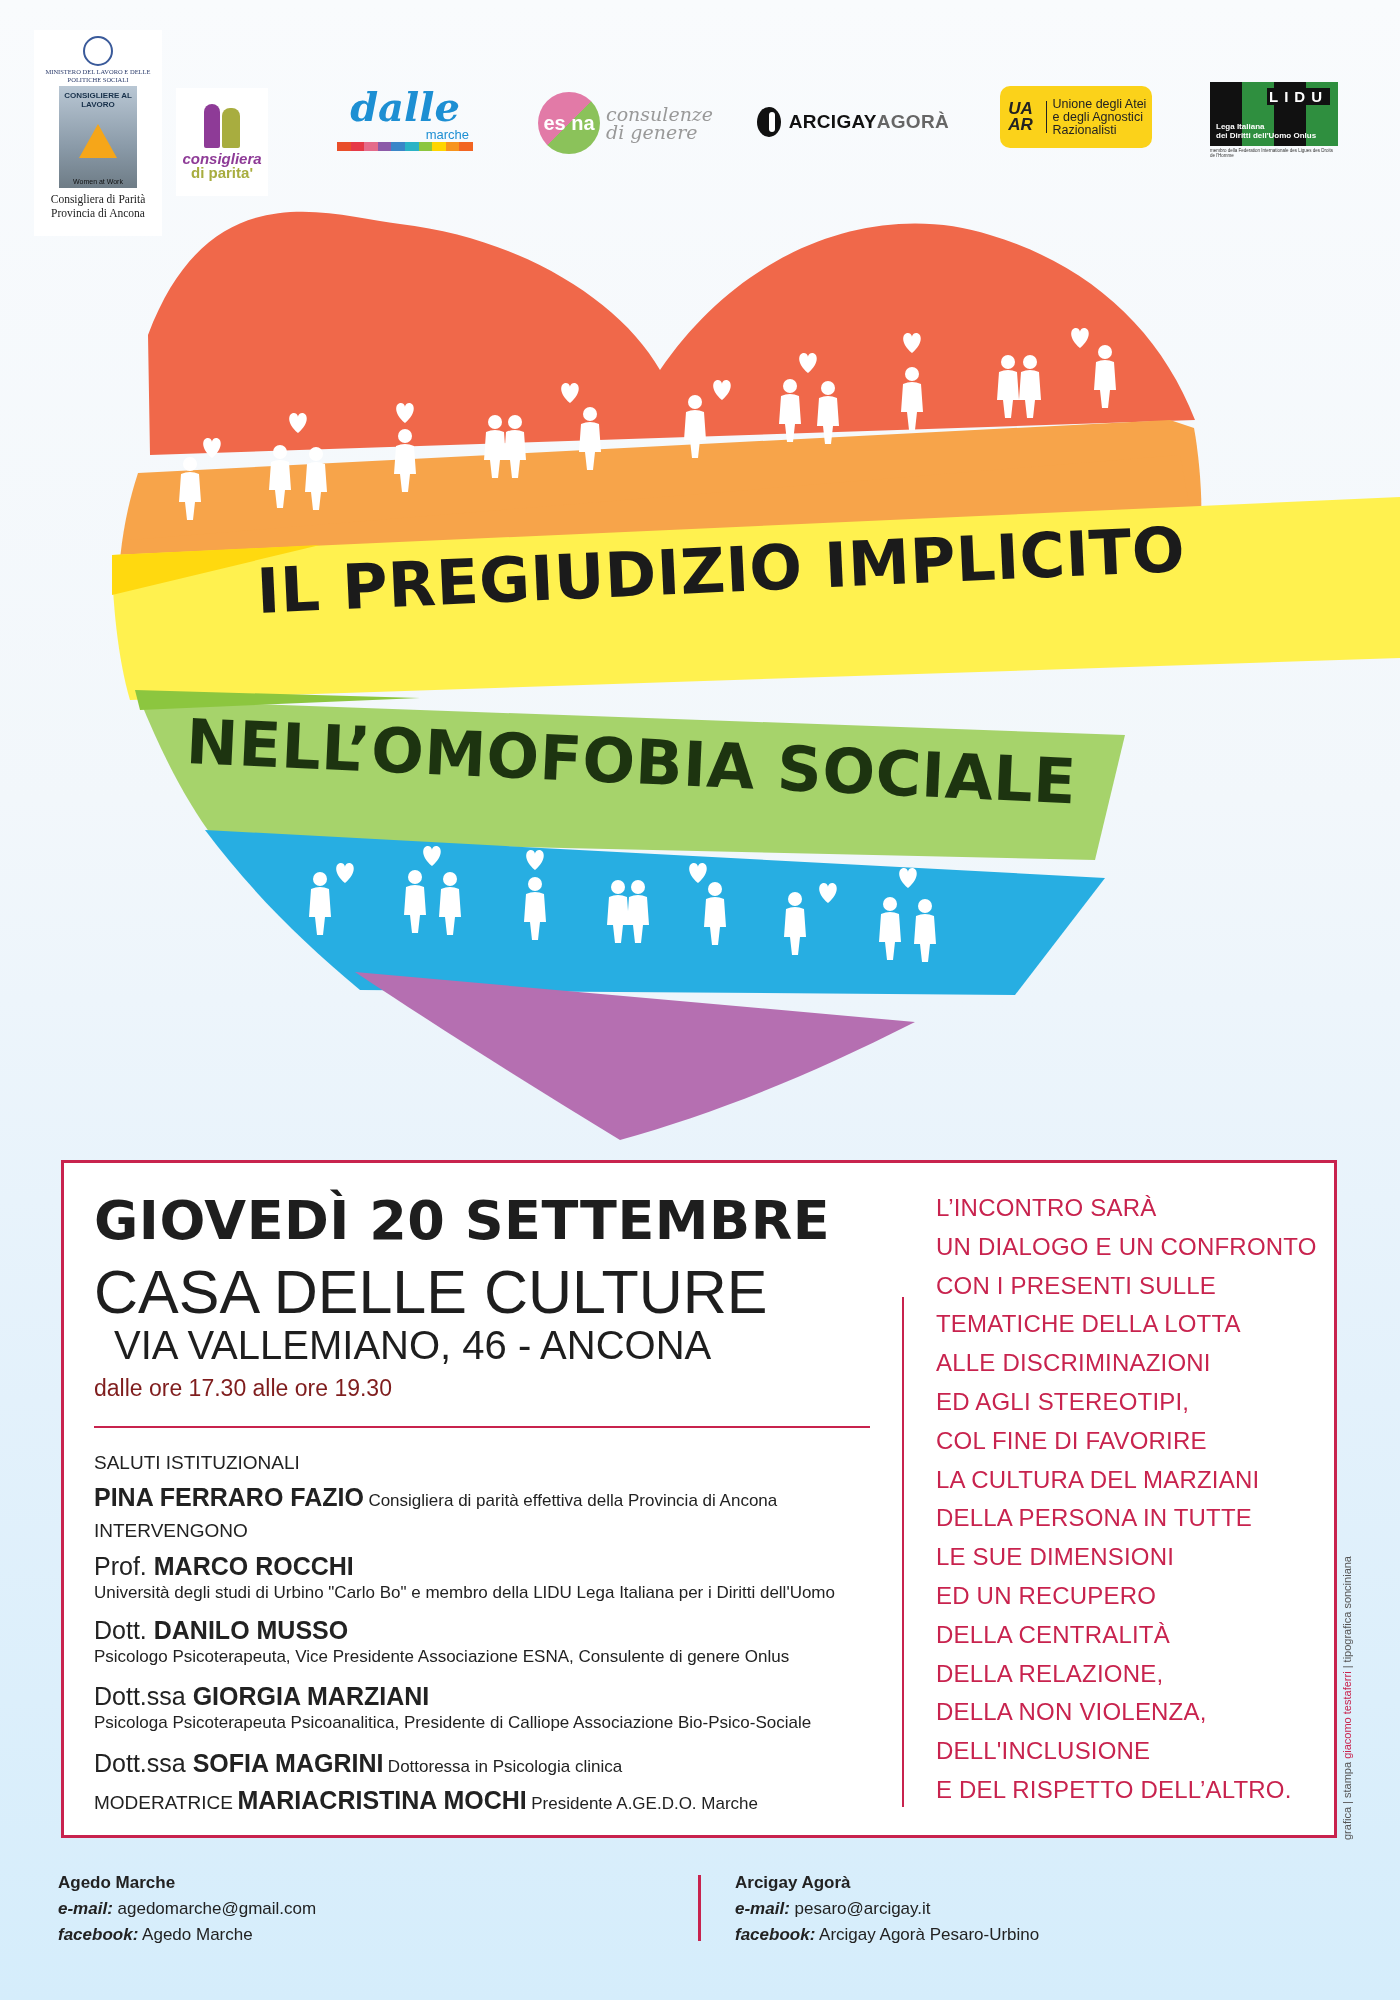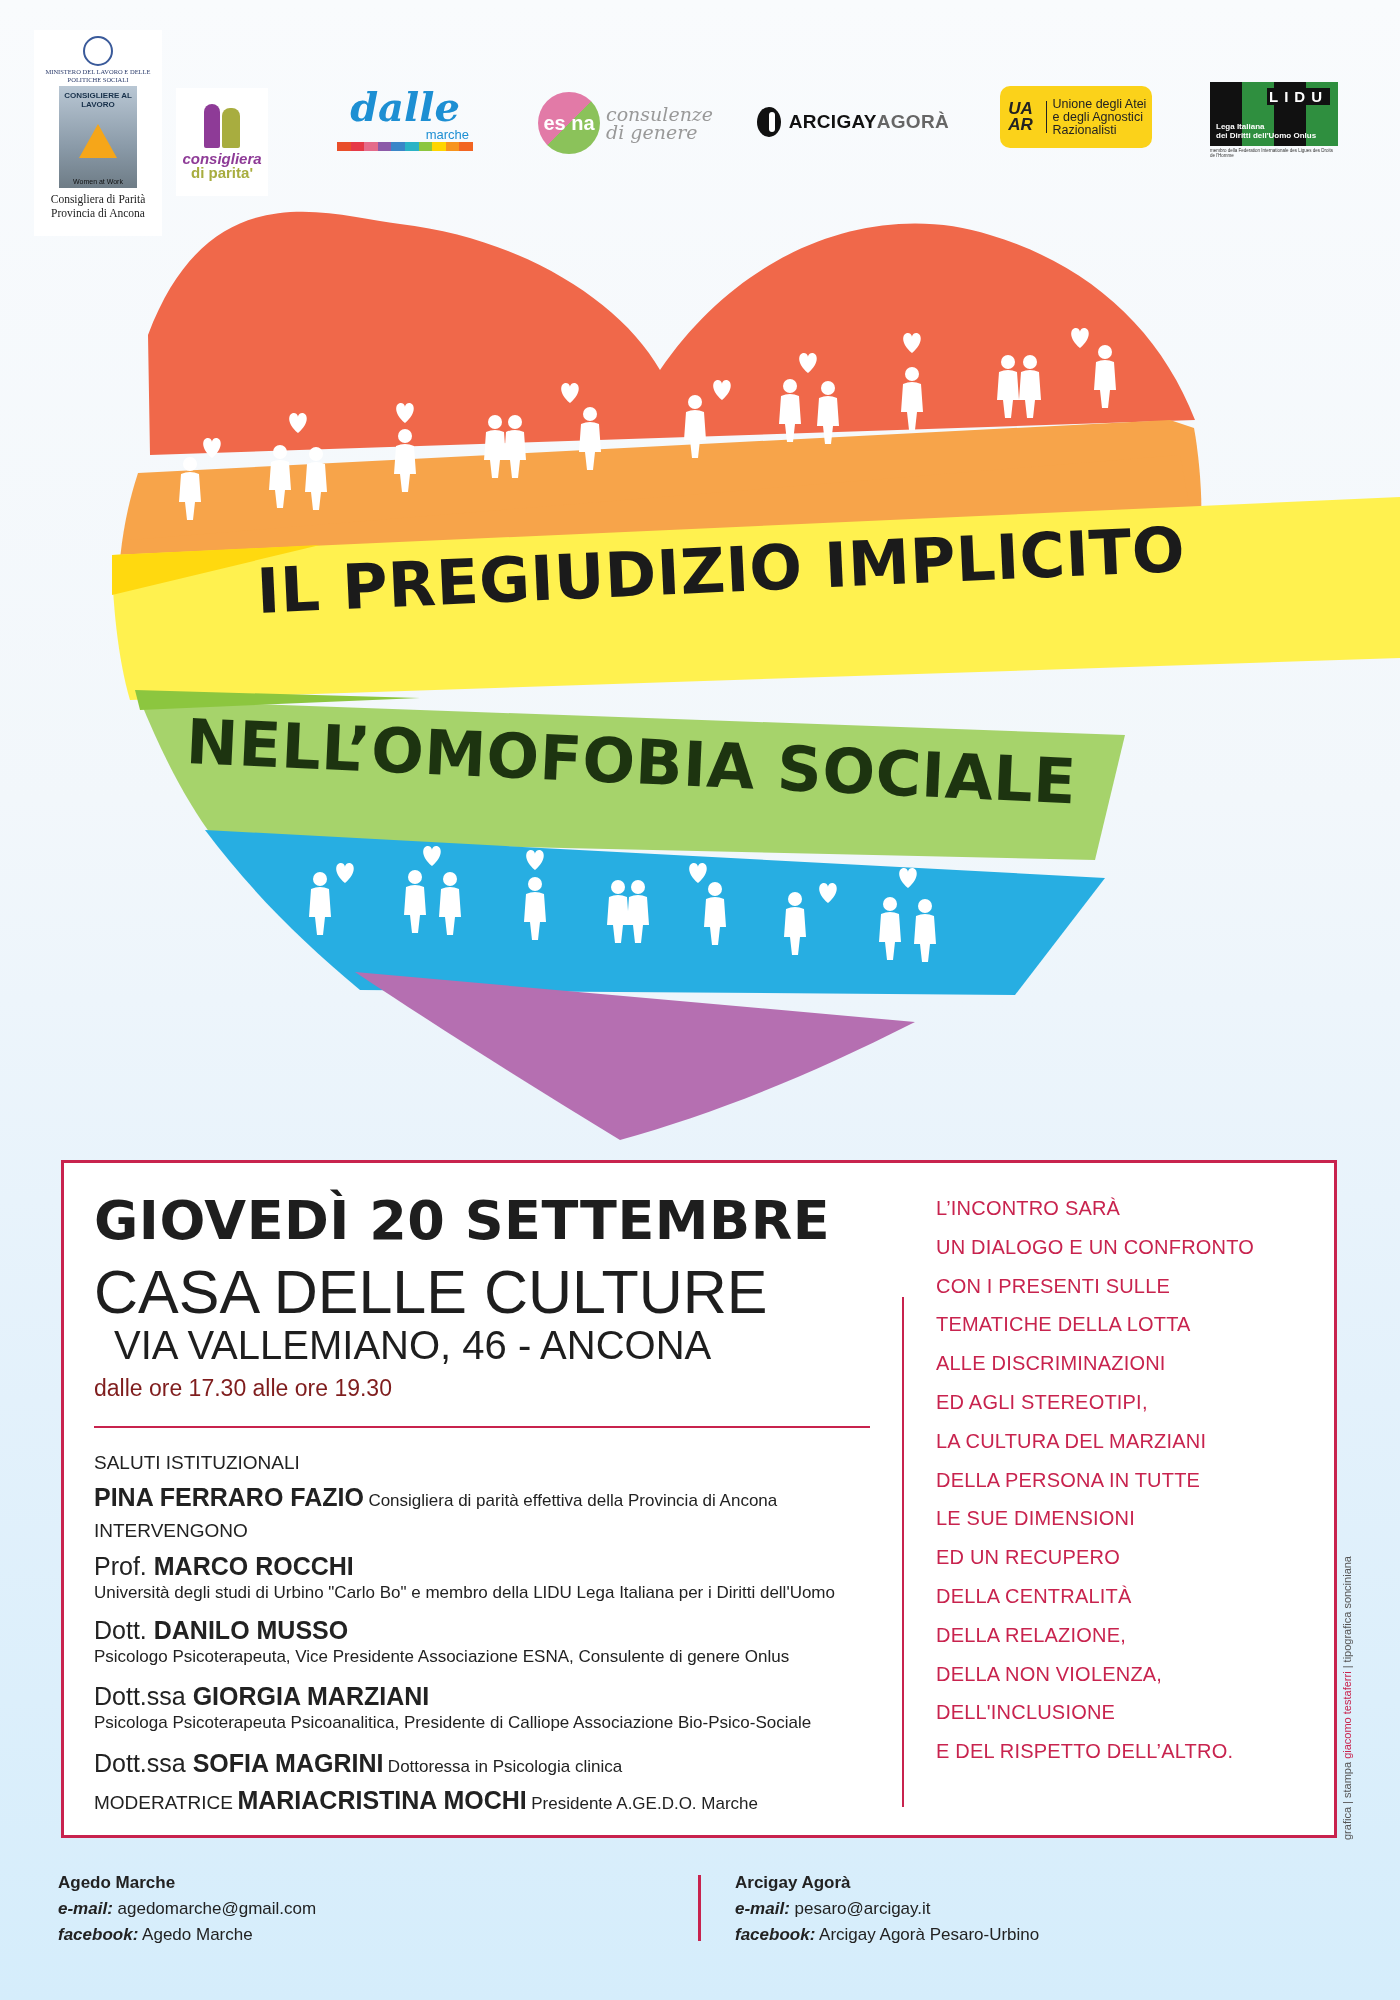--- a/index.html
+++ b/index.html
@@ -54,21 +54,21 @@
   .addr{position:absolute;left:30px;top:160px;font-size:40px;color:#1e1e1e;margin-left:20px;}
   .hours{position:absolute;left:30px;top:212px;font-size:23px;color:#7f1d1d;}
   .rule{position:absolute;left:30px;top:263px;width:776px;height:2px;background:#c8234e;}
   .prog{position:absolute;left:30px;top:283px;width:800px;}
   .prog .row{margin:0;color:#222;white-space:nowrap;}
   .lbl{font-size:19px;}
   .name{font-size:25px;}
   .name b{font-weight:bold;}
   .desc{font-size:17px;}
   .vline{position:absolute;left:838px;top:134px;width:2px;height:510px;background:#c8234e;}
-  .quote{position:absolute;left:872px;top:26px;width:390px;color:#c8234e;font-size:20px;line-height:38.8px;letter-spacing:0.2px;}
+  .quote{position:absolute;left:872px;top:26px;width:390px;color:#c8234e;font-size:24px;line-height:38.8px;letter-spacing:0.2px;}
   .quote div{white-space:nowrap;}
   .credit{position:absolute;left:1341px;top:1840px;transform:rotate(-90deg);transform-origin:left top;font-size:11px;color:#555;white-space:nowrap;}
   .credit .p{color:#c8234e;}
   .footer{position:absolute;top:1870px;font-size:17px;color:#222;line-height:26px;}
   .footer .h{font-weight:bold;}
   .footer i{font-weight:bold;}
   .fsep{position:absolute;left:698px;top:1875px;width:3px;height:66px;background:#c8234e;}
 </style>
 </head>
 <body>
@@ -264,20 +264,21 @@
 
   <div class="vline"></div>
 
   <div class="quote">
     <div>L’INCONTRO SARÀ</div>
     <div>UN DIALOGO E UN CONFRONTO</div>
     <div>CON I PRESENTI SULLE</div>
     <div>TEMATICHE DELLA LOTTA</div>
     <div>ALLE DISCRIMINAZIONI</div>
     <div>ED AGLI STEREOTIPI,</div>
+    <div>COL FINE DI FAVORIRE</div>
     <div>LA CULTURA DEL MARZIANI</div>
     <div>DELLA PERSONA IN TUTTE</div>
     <div>LE SUE DIMENSIONI</div>
     <div>ED UN RECUPERO</div>
     <div>DELLA CENTRALITÀ</div>
     <div>DELLA RELAZIONE,</div>
     <div>DELLA NON VIOLENZA,</div>
     <div>DELL'INCLUSIONE</div>
     <div>E DEL RISPETTO DELL’ALTRO.</div>
   </div>

